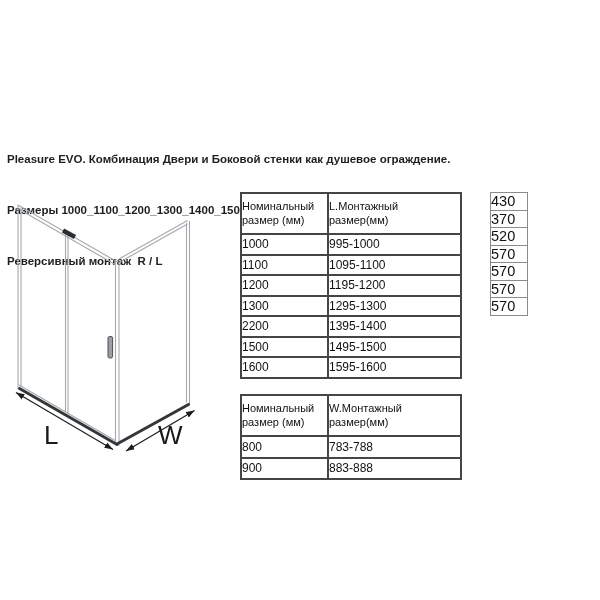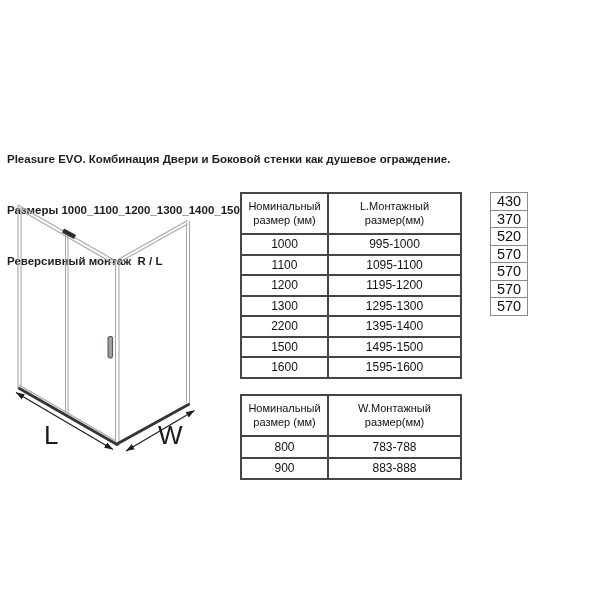--- a/index.html
+++ b/index.html
@@ -24,21 +24,21 @@
     line-height: 17px;
     color: #1e1e1e;
     white-space: pre;
   }
   .drawing {
     position: absolute;
     left: 0;
     top: 190px;
   }
   table { border-collapse: collapse; background: #ffffff; }
-  td { padding: 0; text-align: center; vertical-align: middle; color: #111111; }
+  td { padding: 0; vertical-align: middle; color: #111111; }
 
   .l-table { position: absolute; left: 240px; top: 192px; }
   .w-table { position: absolute; left: 240px; top: 394px; }
   .dark-table td { border: 2px solid #454545; }
   .dark-table .head-cell { font-size: 11px; line-height: 13.5px; height: 39px; }
   .dark-table .num { font-size: 12px; line-height: 18px; height: 18.5px; }
   .w-table .num { height: 19.5px; }
   .col-nominal { width: 87px; }
   .col-mounting { width: 133px; }
 

